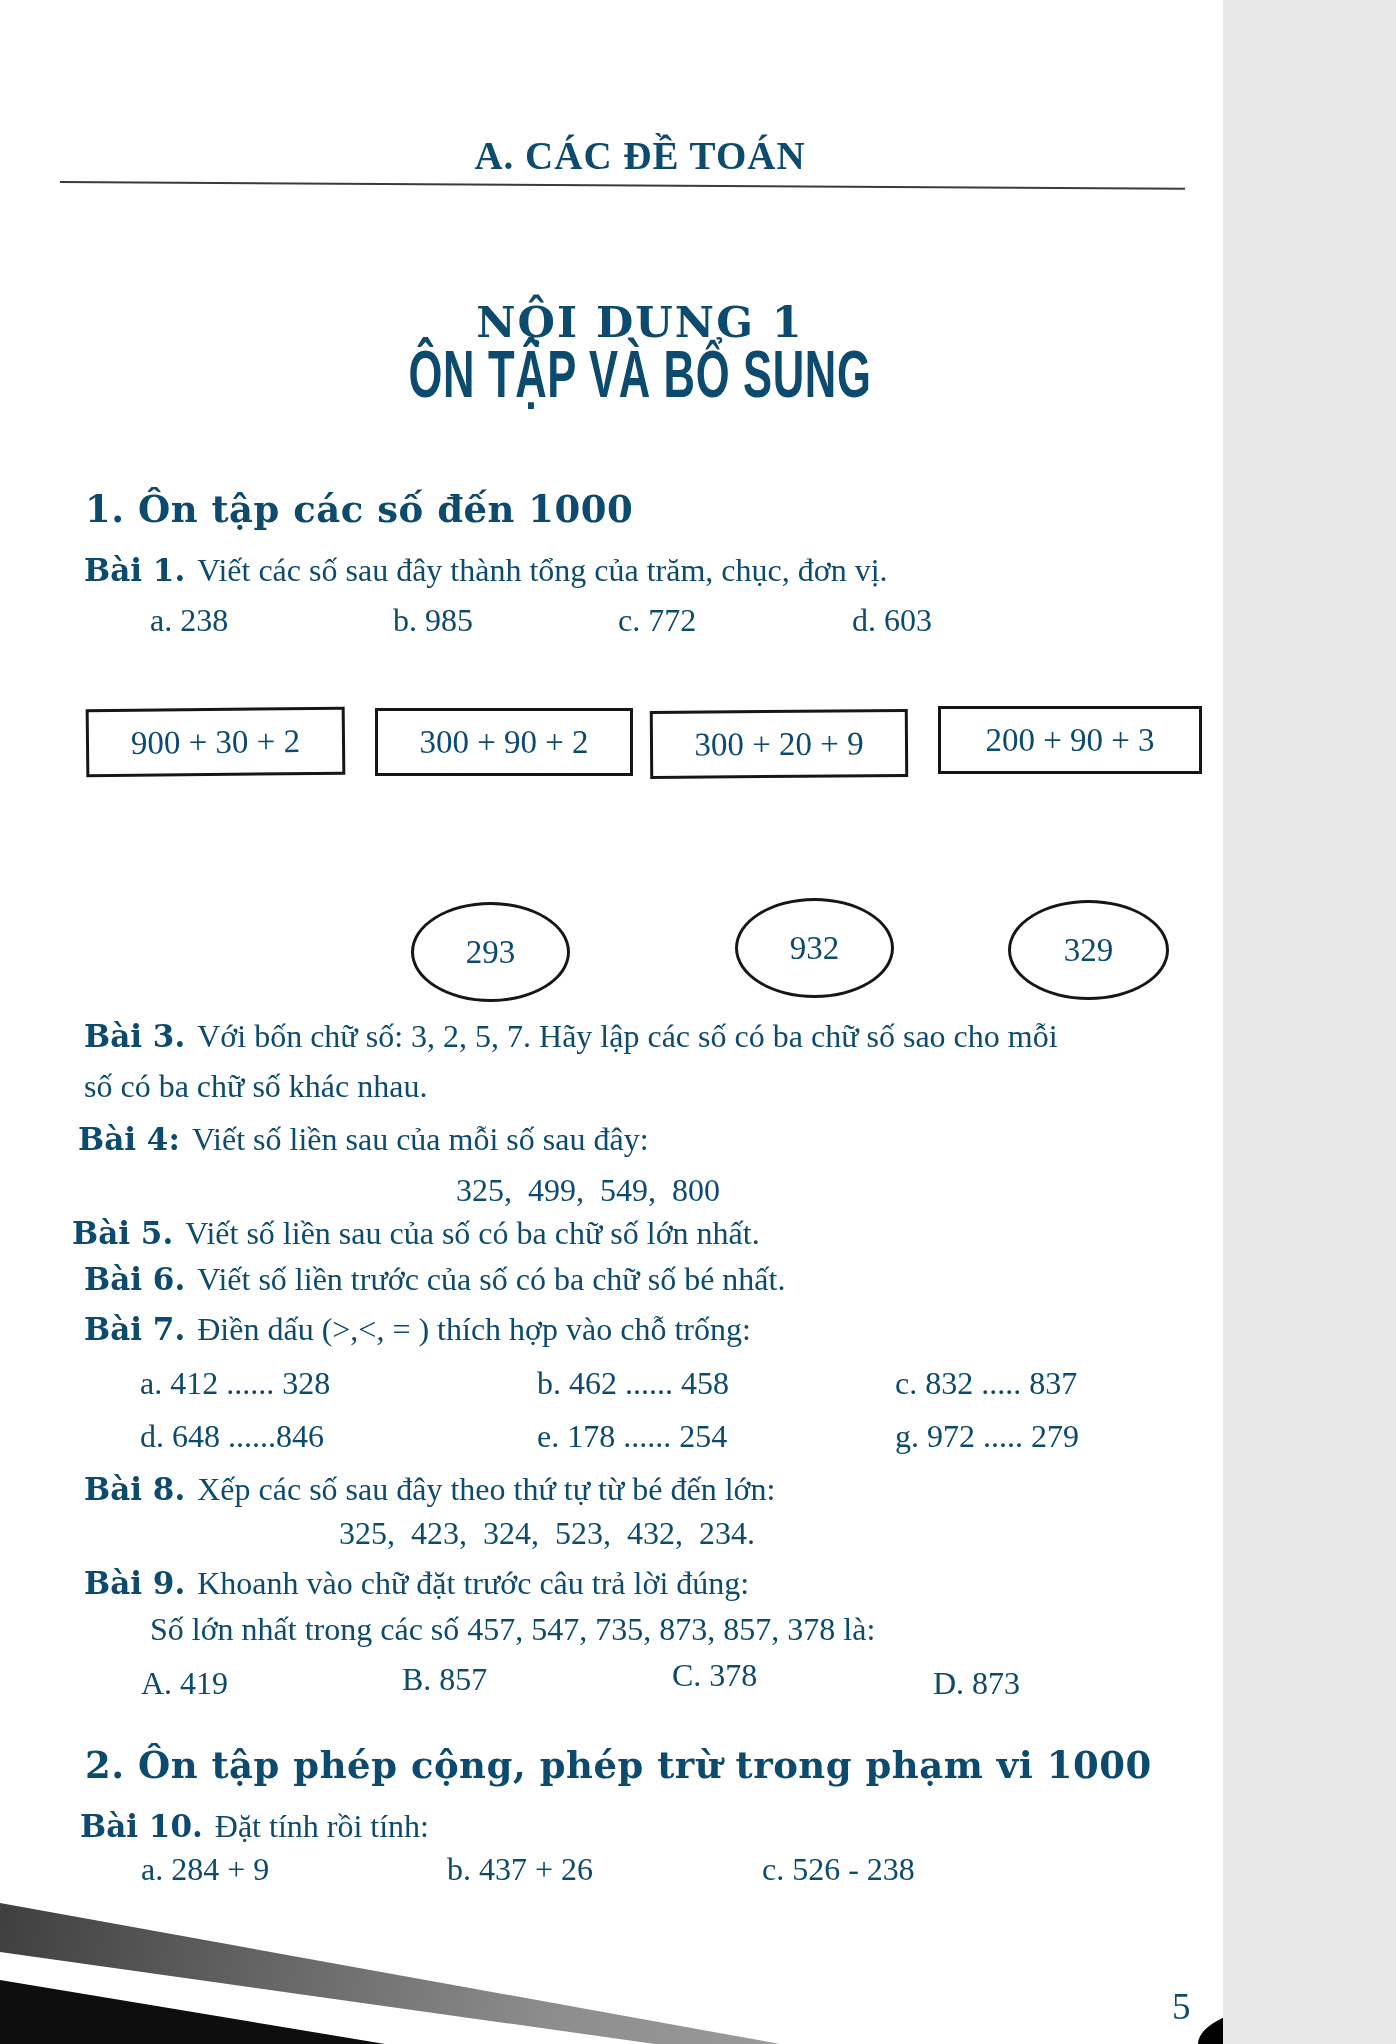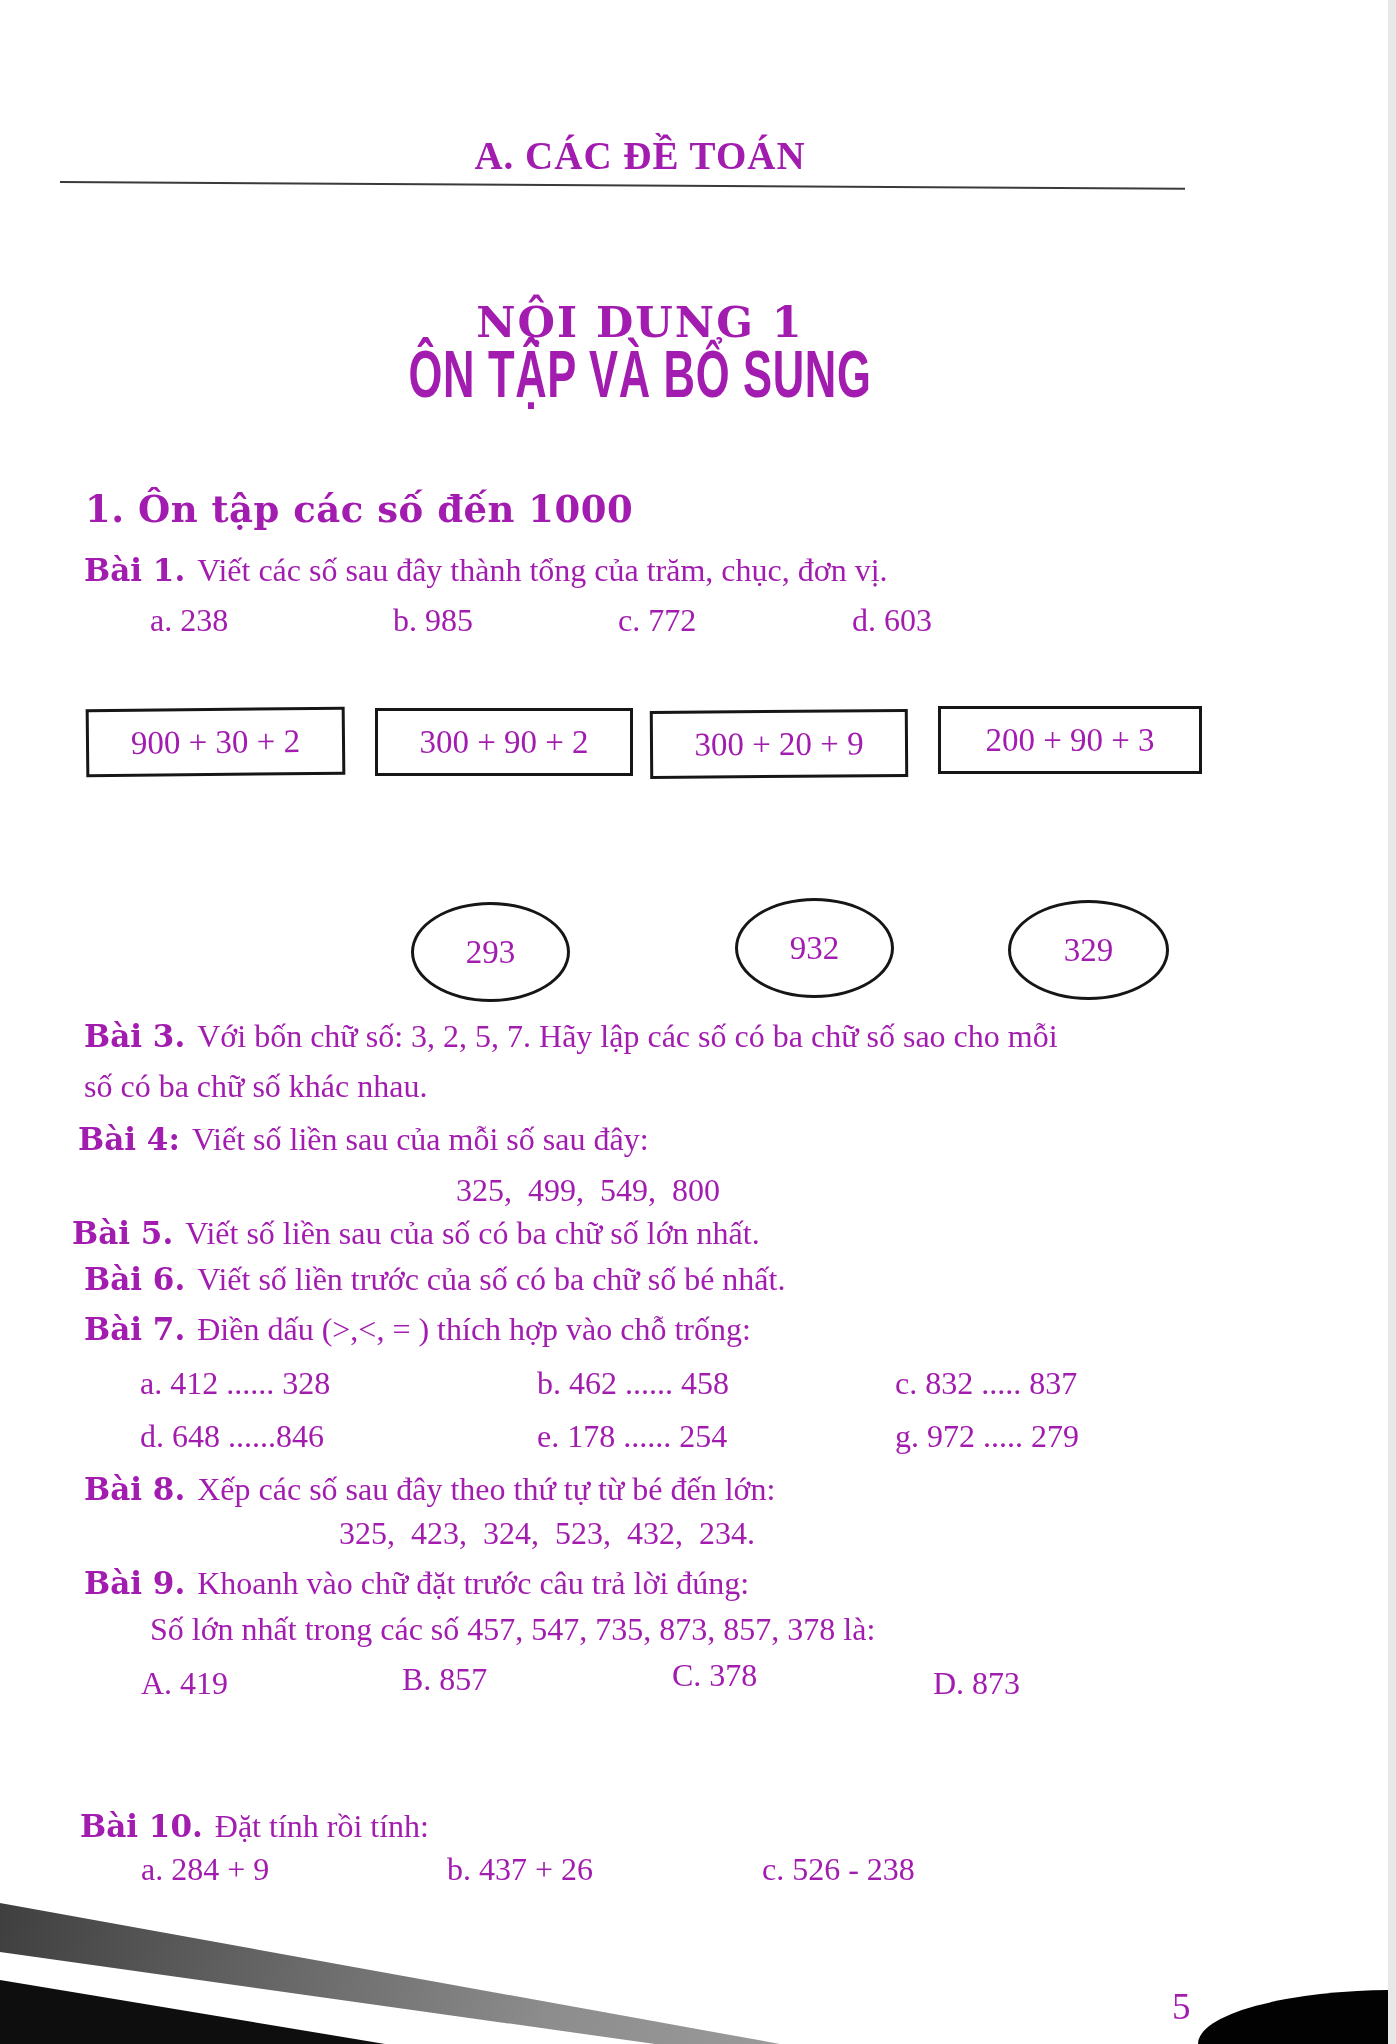--- a/index.html
+++ b/index.html
@@ -1,18 +1,18 @@
 <!DOCTYPE html>
 <html><head>
 <meta charset="utf-8">
 <style>
   html,body{margin:0;padding:0;background:#e8e8e8;}
   .page{
-    position:relative;width:1388px;height:2044px;background:#ffffff;
-    overflow:hidden;color:#a21caf;
+    position:relative;width:1223px;height:2044px;background:#ffffff;
+    overflow:hidden;color:#0c4a6e;
     font-family:"Liberation Serif","DejaVu Serif",serif;
   }
   .abs{position:absolute;}
   .t{position:absolute;font-size:32px;line-height:42px;white-space:nowrap;}
   .pre{white-space:pre;}
   .center{left:60px;width:1160px;text-align:center;}
   .header{top:133px;font-size:39px;line-height:46px;font-weight:bold;letter-spacing:1px;}
   .rule{left:60px;top:181px;width:1125px;height:2px;background:#3a3a3a;
         transform:rotate(0.35deg);transform-origin:left center;}
   .nd{top:270px;font-size:43px;line-height:50px;font-weight:bold;letter-spacing:2px;
@@ -102,20 +102,21 @@
 
   <div class="t" style="left:84px;top:1562px">
     <b class="lbl">Bài 9.</b><span>Khoanh vào chữ đặt trước câu trả lời đúng:</span>
   </div>
   <div class="t" style="left:150px;top:1608px">Số lớn nhất trong các số 457, 547, 735, 873, 857, 378 là:</div>
   <span class="t" style="left:141px;top:1662px">A. 419</span>
   <span class="t" style="left:402px;top:1658px">B. 857</span>
   <span class="t" style="left:672px;top:1654px">C. 378</span>
   <span class="t" style="left:933px;top:1662px">D. 873</span>
 
+  <div class="t s-head" style="top:1740px">2. Ôn tập phép cộng, phép trừ trong phạm vi 1000</div>
 
   <div class="t" style="left:80px;top:1805px">
     <b class="lbl">Bài 10.</b><span>Đặt tính rồi tính:</span>
   </div>
   <span class="t" style="left:141px;top:1848px">a. 284 + 9</span>
   <span class="t" style="left:447px;top:1848px">b. 437 + 26</span>
   <span class="t" style="left:762px;top:1848px">c. 526 - 238</span>
 
   <div class="t pagenum">5</div>
   <div class="abs band-gray"></div>

